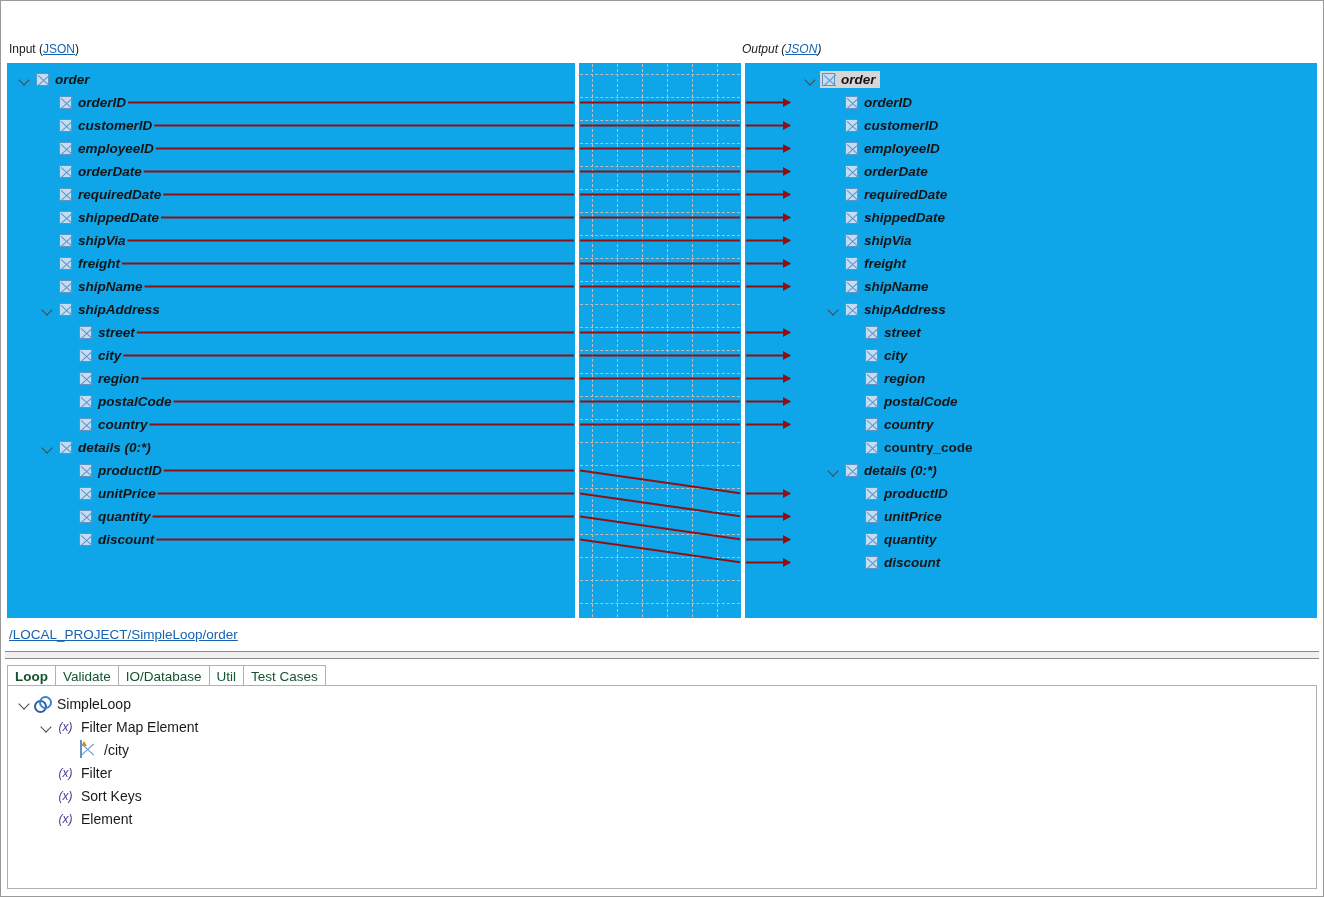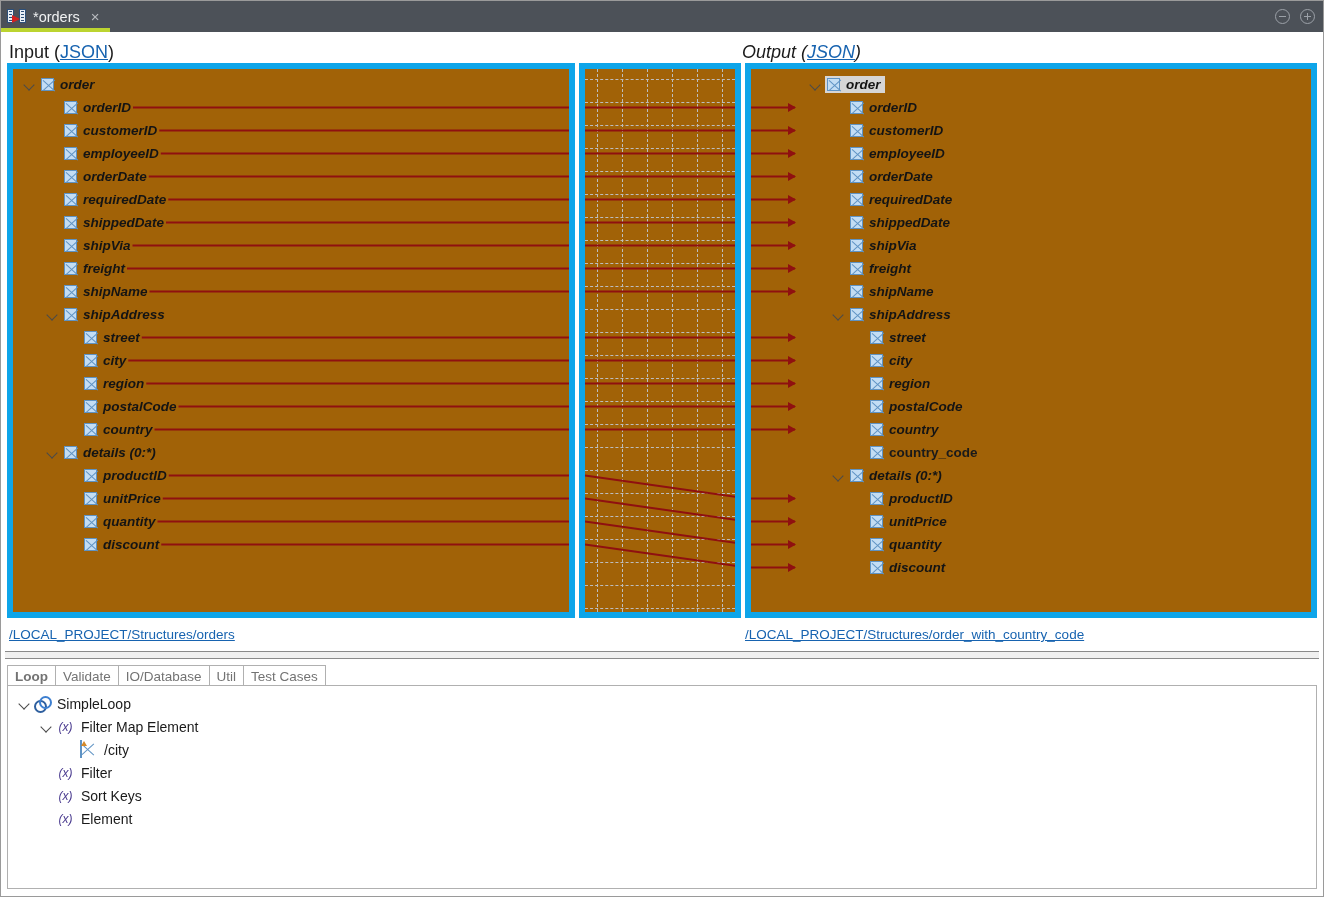--- a/index.html
+++ b/index.html
@@ -92,34 +92,34 @@
   }
   .win-btn.plus::after {
     content: ""; position: absolute;
     top: 3px; bottom: 3px; left: 6px;
     width: 1px; background: #9ca1a8;
   }
 
   
   .caption {
     position: absolute;
-    font-size: 18px;
+    font-size: 12px;
     color: #1a1a1a;
     white-space: nowrap;
   }
   .caption a {
     color: #1763b0;
     text-decoration: underline;
   }
 
   
   .tree-panel {
     position: absolute;
-    background: #a16207;
-    border: 6px solid #0ea5e9;
+    background: #0ea5e9;
+    border: 1px solid #0ea5e9;
     overflow: hidden;
   }
   #input-panel  { left: 6px;   top: 62px; width: 568px; height: 555px; }
   #grid-panel   { left: 578px; top: 62px; width: 162px; height: 555px; }
   #output-panel { left: 744px; top: 62px; width: 572px; height: 555px; }
 
   
   #grid-panel .grid-bg {
     position: absolute; left: 0; top: 0; right: 0; bottom: 0;
   }
@@ -229,21 +229,21 @@
     position: absolute;
     left: 6px; top: 663px;
     height: 23px;
     display: flex; align-items: flex-end;
   }
   .btab {
     height: 22px;
     padding: 0 7px;
     display: flex; align-items: center;
     font-size: 13.5px;
-    color: #737373;
+    color: #14532d;
     border: 1px solid #b0b0b0;
     border-bottom: none;
     background: #ffffff;
     margin-right: -1px;
   }
   .btab.active {
     font-weight: bold;
     border-bottom: 1px solid #ffffff;
   }
   .tabstrip-fill {
@@ -317,40 +317,20 @@
     border-right: 3px solid transparent;
     border-bottom: 5px solid #d4892a;
     z-index: 2;
   }
 </style>
 </head>
 <body>
 
 <div id="app">
 
-  <div class="titlebar">
-    <div class="tab">
-      <div class="tab-icon">
-        <div class="pg l">
-            <i></i>
-          </div>
-        <div class="pg r">
-            <i></i>
-          </div>
-        <div class="arw"></div>
-      </div>
-      <span class="tab-title">*orders</span>
-      <span class="tab-close">×</span>
-      <div class="tab-underline"></div>
-    </div>
-    <div class="win-btns">
-      <div class="win-btn"></div>
-      <div class="win-btn plus"></div>
-    </div>
-  </div>
 
   <div class="caption" style="left:8px; top:41px;">
     <span>Input (</span><a href="#">JSON</a><span>)</span>
   </div>
   <div class="caption" style="left:741px; top:41px;font-style:italic;">
     <span>Output (</span><a href="#">JSON</a><span>)</span>
   </div>
 
   <div class="tree-panel" id="input-panel">
     <svg class="conn-svg" id="input-lines">
@@ -769,22 +749,21 @@
         <div class="row" style="left: 101px; top: 487px;">
           <span class="twisty none"></span>
           <span class="node-label-wrap">
             <span class="node-icon"></span>
             <span class="node-label">discount</span>
           </span>
         </div>
       </div>
   </div>
 
-  <a class="path-link" href="#" style="left:8px; top:626px;">/LOCAL_PROJECT/Structures/orders</a>
-  <a class="path-link" href="#" style="left:744px; top:626px;">/LOCAL_PROJECT/Structures/order_with_country_code</a>
+  <a class="path-link" href="#" style="left:8px; top:626px;">/LOCAL_PROJECT/SimpleLoop/order</a>
 
   <div class="splitter"></div>
 
   <div class="tabstrip" id="bottom-tabs">
       <div class="btab active">Loop</div>
       <div class="btab">Validate</div>
       <div class="btab">IO/Database</div>
       <div class="btab">Util</div>
       <div class="btab">Test Cases</div>
     </div>

